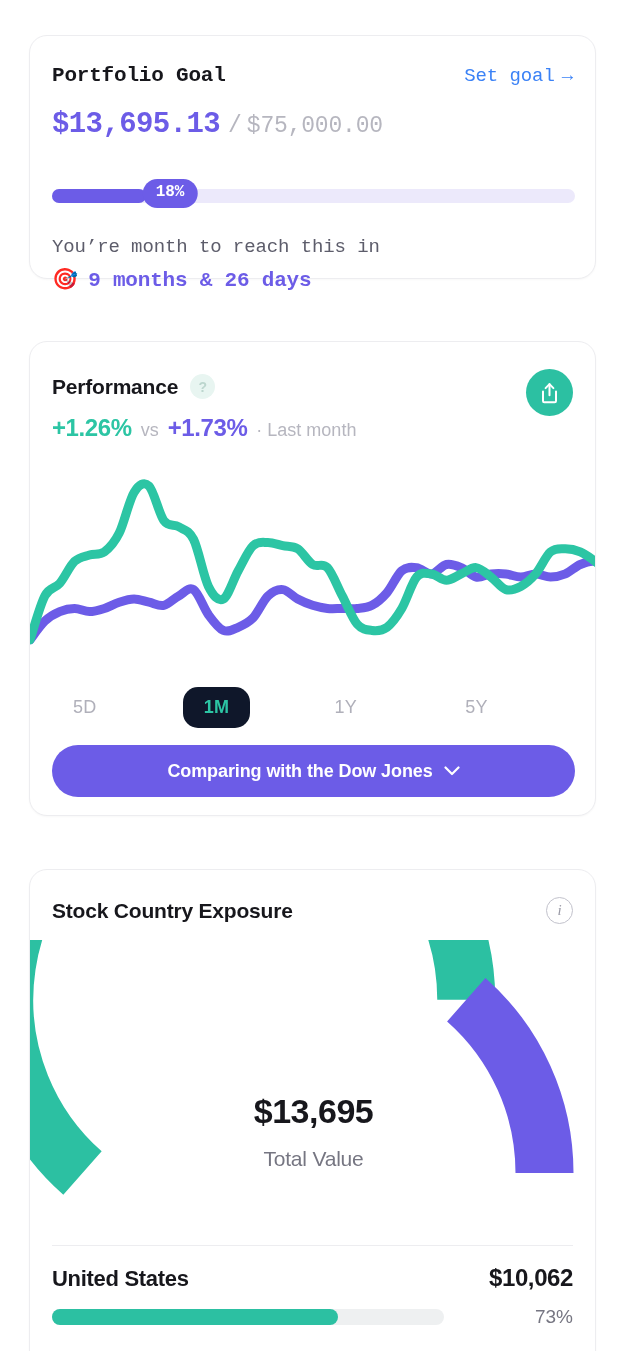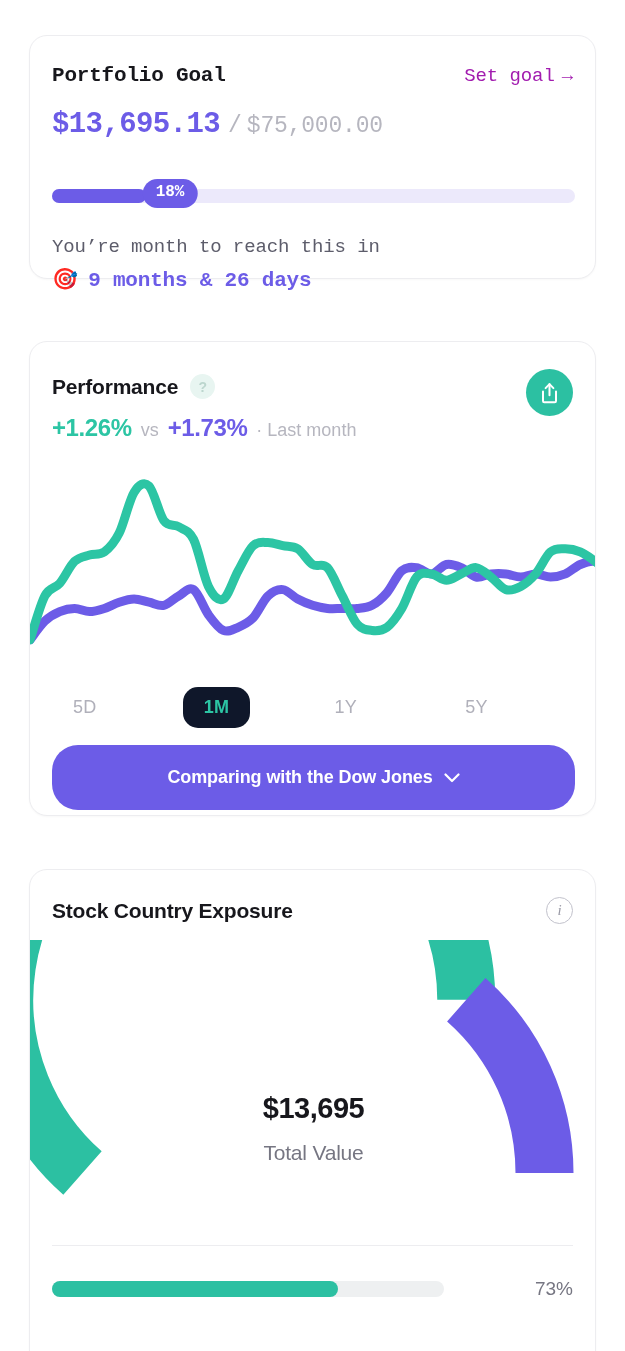--- a/index.html
+++ b/index.html
@@ -33,21 +33,21 @@
   #card-goal { top: 35px; height: 244px; font-family: Liberation Mono, monospace; }
 
   .goal-head {
     position: absolute; left: 22px; right: 22px; top: 28px;
     display: flex; align-items: baseline; justify-content: space-between;
   }
   .goal-title {
     font-size: 21px; font-weight: 700; color: #17171c; letter-spacing: -0.2px;
   }
   .goal-setlink {
-    font-size: 19px; font-weight: 500; color: #a21caf; letter-spacing: -0.1px;
+    font-size: 19px; font-weight: 500; color: #3b82f6; letter-spacing: -0.1px;
     display: flex; align-items: center; gap: 7px; cursor: pointer;
   }
   .arrow-r { display: inline-block; font-size: 19px; line-height: 1; }
 
   .goal-amount {
     position: absolute; left: 22px; top: 72px;
     display: flex; align-items: baseline; gap: 0px;
   }
   .goal-amount .cur {
     font-size: 29px; font-weight: 700; color: #6c5ce7; letter-spacing: -0.6px;
@@ -134,21 +134,21 @@
     flex: 1; text-align: left;
     font-size: 18px; font-weight: 500; color: #b0b0ba;
     letter-spacing: 0.2px; cursor: pointer;
   }
   .range-tab .pillbox {
     display: inline-block; padding: 10px 21px; border-radius: 15px;
   }
   .range-tab.active .pillbox { background: #0f172a; color: #2cc5a4; font-weight: 600; }
 
   .compare-btn {
-    position: absolute; left: 22px; top: 403px; width: 523px; height: 65px;
+    position: absolute; left: 22px; top: 403px; width: 523px; height: 52px;
     background: #6c5ce7; border: none; border-radius: 26px;
     color: #ffffff; font-size: 18px; font-weight: 700; letter-spacing: -0.1px;
     display: flex; align-items: center; justify-content: center; gap: 11px;
     cursor: pointer; font-family: "Liberation Sans", sans-serif;
   }
   .chev { display: inline-block; line-height: 1; }
 
   
   #card-country { top: 869px; height: 500px; overflow: hidden; }
 
@@ -162,21 +162,21 @@
     border: 1.6px solid #c2c2cc; color: #9a9aa6;
     font-size: 15px; font-style: italic; font-family: "Liberation Serif", serif;
     display: flex; align-items: center; justify-content: center;
     cursor: pointer;
   }
 
   .gauge-wrap { position: absolute; left: 0; top: 70px; width: 567px; height: 262px; }
   .gauge-center {
     position: absolute; left: 0; right: 0; top: 152px; text-align: center;
   }
-  .gauge-value { font-size: 29px; font-weight: 700; color: #17171c; letter-spacing: -0.5px; }
+  .gauge-value { font-size: 34px; font-weight: 700; color: #17171c; letter-spacing: -0.5px; }
   .gauge-label { font-size: 21px; font-weight: 400; color: #767682; margin-top: 16px; letter-spacing: -0.2px; }
 
   .divider {
     position: absolute; left: 22px; right: 22px; top: 375px;
     height: 1px; background: #ededf0;
   }
 
   .country-row { position: absolute; left: 22px; right: 22px; top: 394px; height: 86px; }
   .country-row-top {
     display: flex; align-items: baseline; justify-content: space-between;
@@ -287,20 +287,24 @@
       </svg>
       <div class="gauge-center">
         <div class="gauge-value">$13,695</div>
         <div class="gauge-label">Total Value</div>
       </div>
     </div>
 
     <div class="divider"></div>
 
     <div class="country-row">
+      <div class="country-row-top">
+        <span class="country-name">United States</span>
+        <span class="country-amount">$10,062</span>
+      </div>
       <div class="country-row-bot">
         <div class="country-track">
           <div class="country-fill" id="countryFill" style="width: 286.16px;"></div>
         </div>
         <span class="country-pct">73%</span>
       </div>
     </div>
   </section>
 
 </div>

